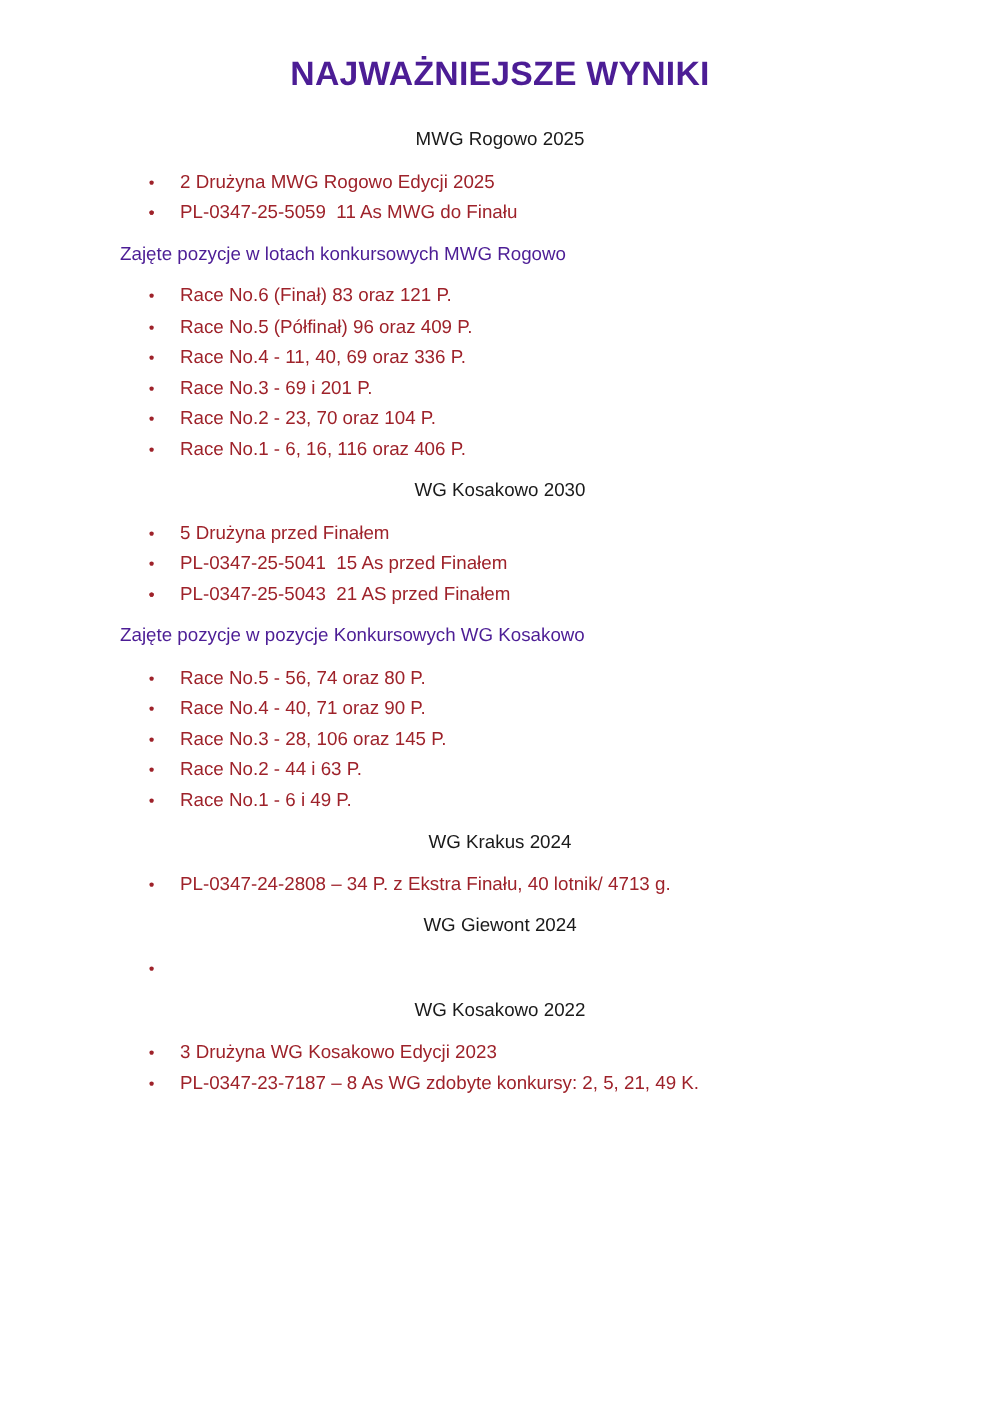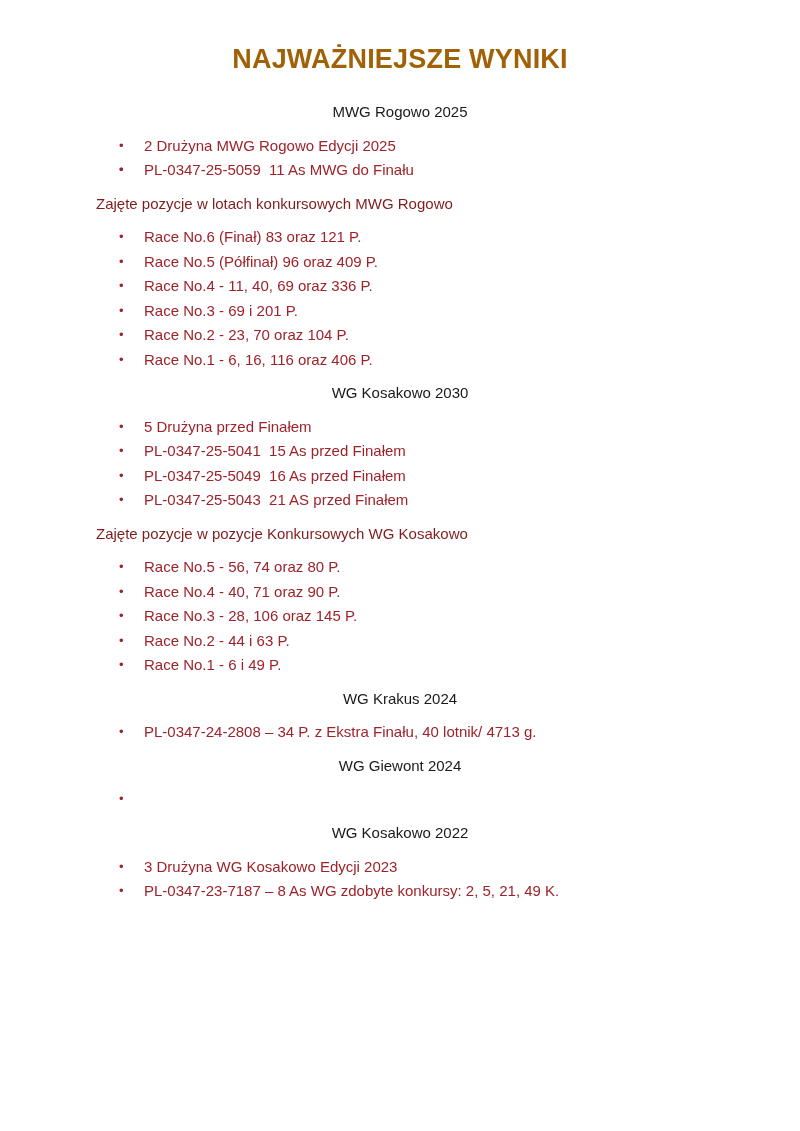--- a/index.html
+++ b/index.html
@@ -16,33 +16,33 @@
     padding: 42px 96px 0 96px;
     font-family: "Liberation Sans", "DejaVu Sans", sans-serif;
     color: #1a1a1a;
     overflow: hidden;
   }
   .doc-title {
     font-size: 27px;
     line-height: 34px;
     font-weight: 700;
     text-align: center;
-    color: #a16207;
+    color: #4c1d95;
     margin: 0 0 24px 0;
     letter-spacing: 0.2px;
     white-space: pre-wrap;
   }
   .heading {
     font-size: 15px;
     line-height: 24.5px;
     margin: 0 0 9px 0;
     white-space: pre-wrap;
   }
   .heading.black { color: #1a1a1a; text-align: center; }
-  .heading.red   { color: #7f1d1d; }
+  .heading.red   { color: #4c1d95; }
   ul.bullets {
     list-style: none;
     margin: 0 0 9px 0;
     padding: 0;
   }
   ul.bullets li {
     position: relative;
     padding-left: 48px;
     font-size: 15px;
     line-height: 24.5px;
@@ -84,21 +84,21 @@
     <li><span class="dot">•</span><span class="li-text">Race No.4 - 11, 40, 69 oraz 336 P.</span></li>
     <li><span class="dot">•</span><span class="li-text">Race No.3 - 69 i 201 P.</span></li>
     <li><span class="dot">•</span><span class="li-text">Race No.2 - 23, 70 oraz 104 P.</span></li>
     <li><span class="dot">•</span><span class="li-text">Race No.1 - 6, 16, 116 oraz 406 P.</span></li>
   </ul>
 
   <p class="heading black">WG Kosakowo 2030</p>
   <ul class="bullets">
     <li><span class="dot">•</span><span class="li-text">5 Drużyna przed Finałem</span></li>
     <li><span class="dot">•</span><span class="li-text">PL-0347-25-5041  15 As przed Finałem</span></li>
-    <li><span class="dot">•</span><span class="li-text">PL-0347-25-5049  16 As przed Finałem</span></li>
+    <li><span class="dot">•</span></li>
     <li><span class="dot">•</span><span class="li-text">PL-0347-25-5043  21 AS przed Finałem</span></li>
   </ul>
 
   <p class="heading red">Zajęte pozycje w pozycje Konkursowych WG Kosakowo</p>
   <ul class="bullets">
     <li><span class="dot">•</span><span class="li-text">Race No.5 - 56, 74 oraz 80 P.</span></li>
     <li><span class="dot">•</span><span class="li-text">Race No.4 - 40, 71 oraz 90 P.</span></li>
     <li><span class="dot">•</span><span class="li-text">Race No.3 - 28, 106 oraz 145 P.</span></li>
     <li><span class="dot">•</span><span class="li-text">Race No.2 - 44 i 63 P.</span></li>
     <li><span class="dot">•</span><span class="li-text">Race No.1 - 6 i 49 P.</span></li>

